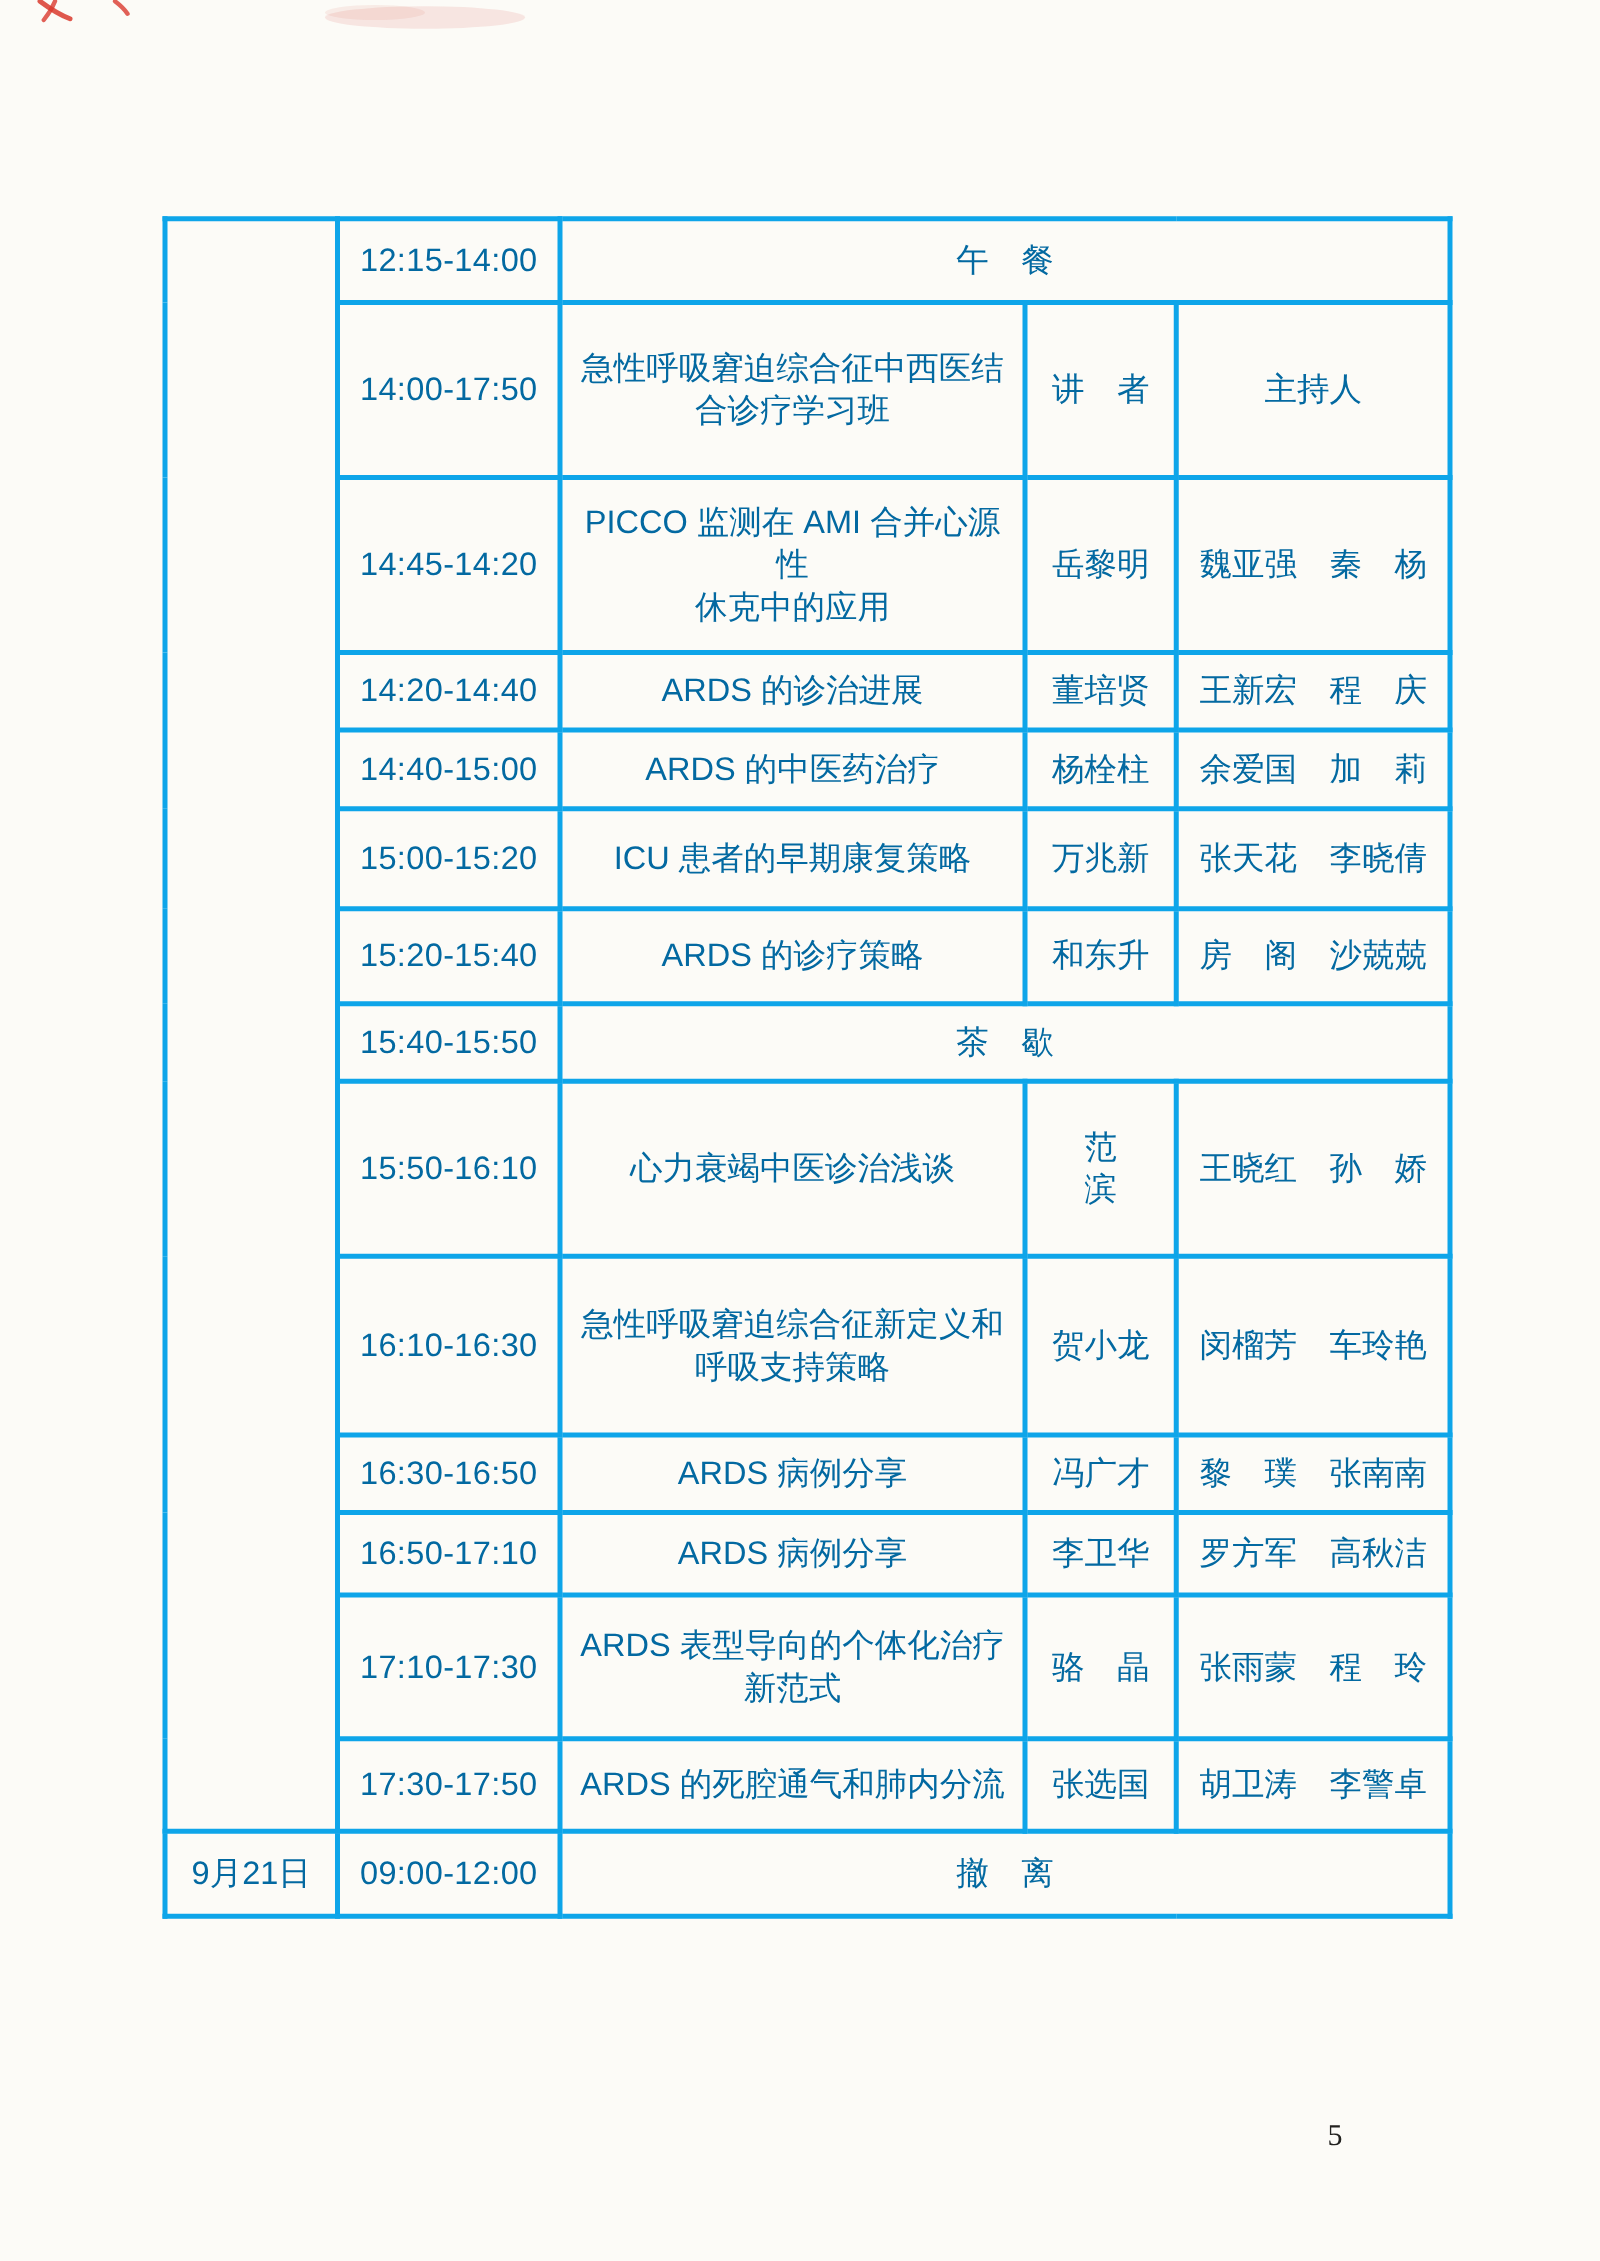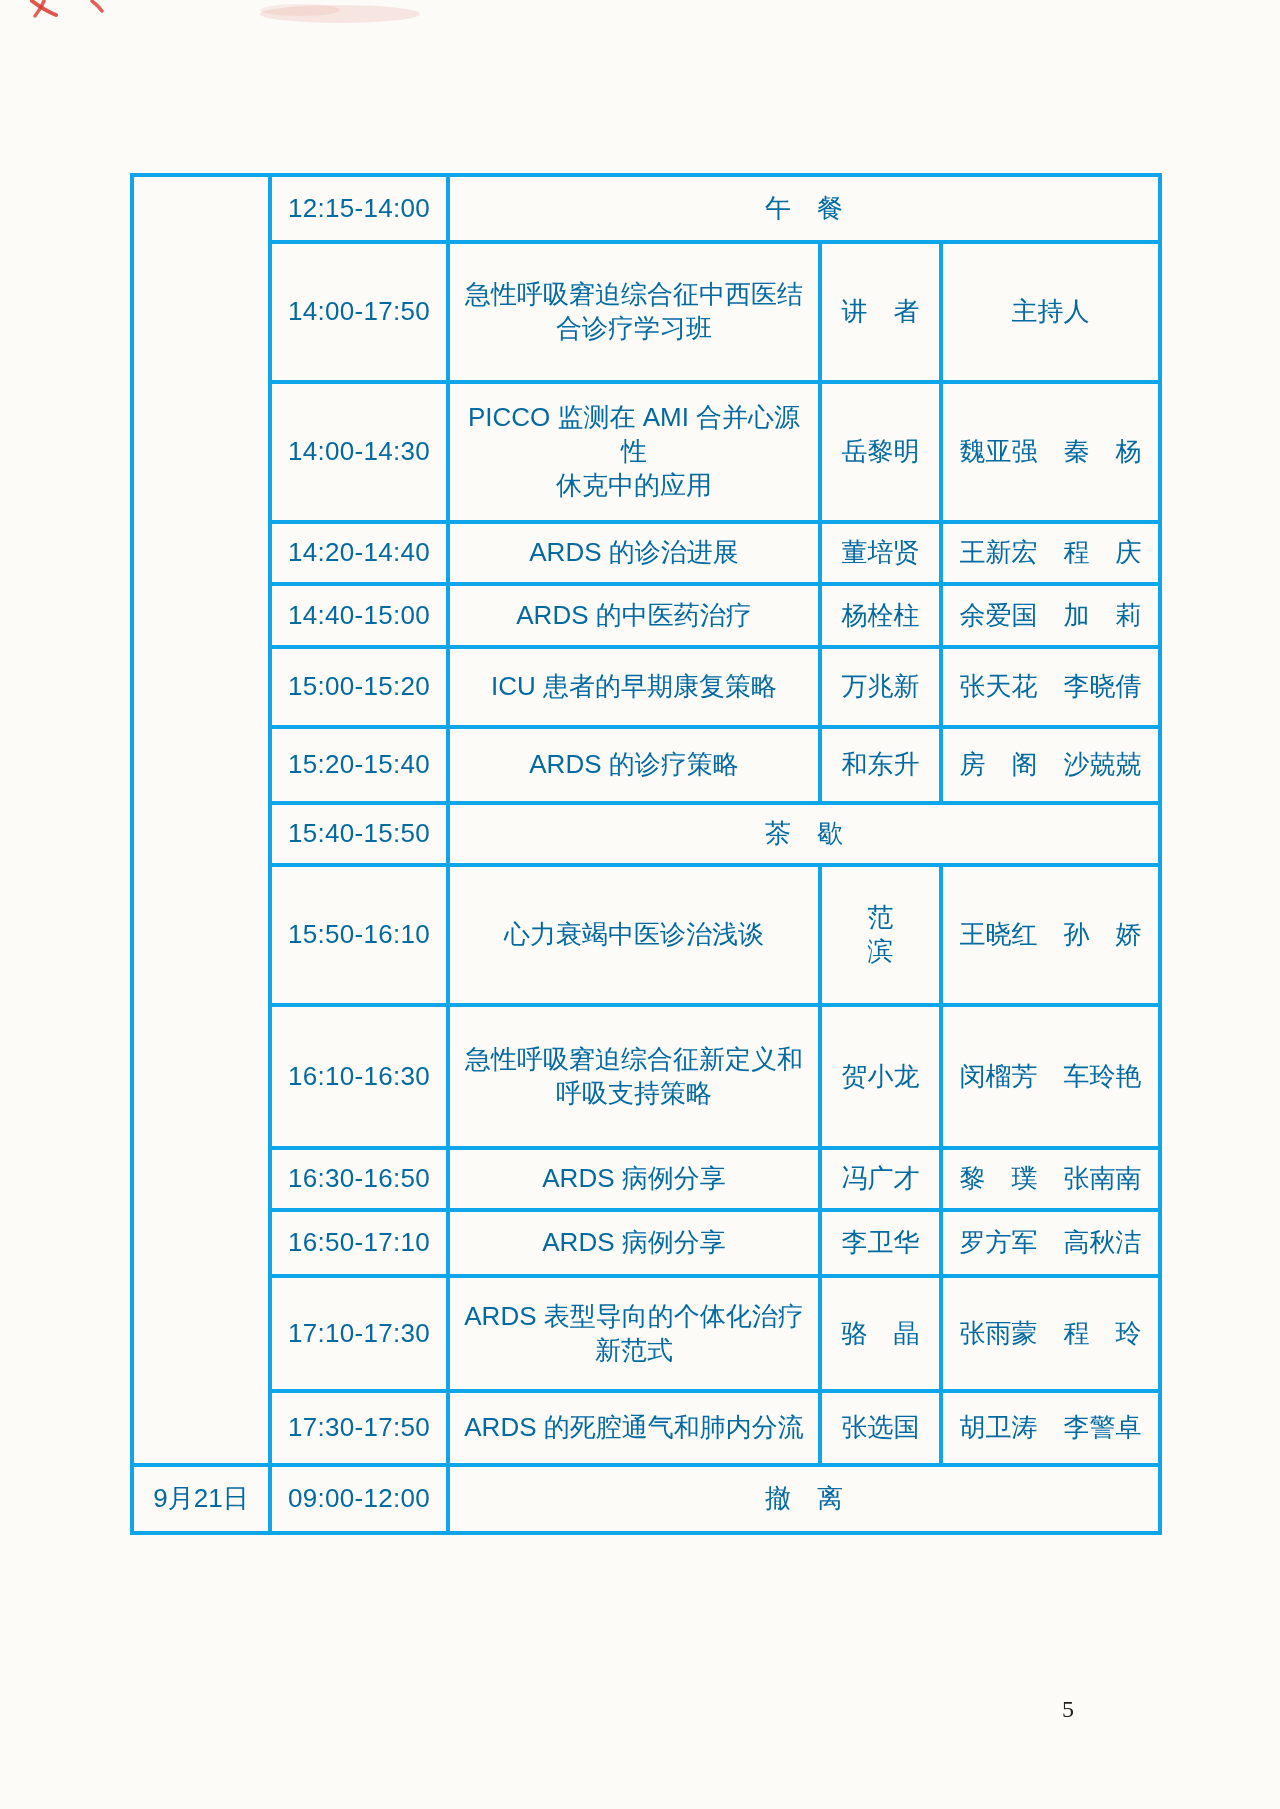--- a/index.html
+++ b/index.html
@@ -67,21 +67,21 @@
         <td colspan="3">午　餐</td>
       </tr>
       <tr style="height:140px">
         <td class="time">14:00-17:50</td>
         <td class="multi">急性呼吸窘迫综合征中西医结
 合诊疗学习班</td>
         <td>讲　者</td>
         <td>主持人</td>
       </tr>
       <tr style="height:140px">
-        <td class="time">14:00-14:30</td>
+        <td class="time">14:45-14:20</td>
         <td class="multi">PICCO 监测在 AMI 合并心源性
 休克中的应用</td>
         <td>岳黎明</td>
         <td>魏亚强　秦　杨</td>
       </tr>
       <tr style="height:62px">
         <td class="time">14:20-14:40</td>
         <td>ARDS 的诊治进展</td>
         <td>董培贤</td>
         <td>王新宏　程　庆</td>

